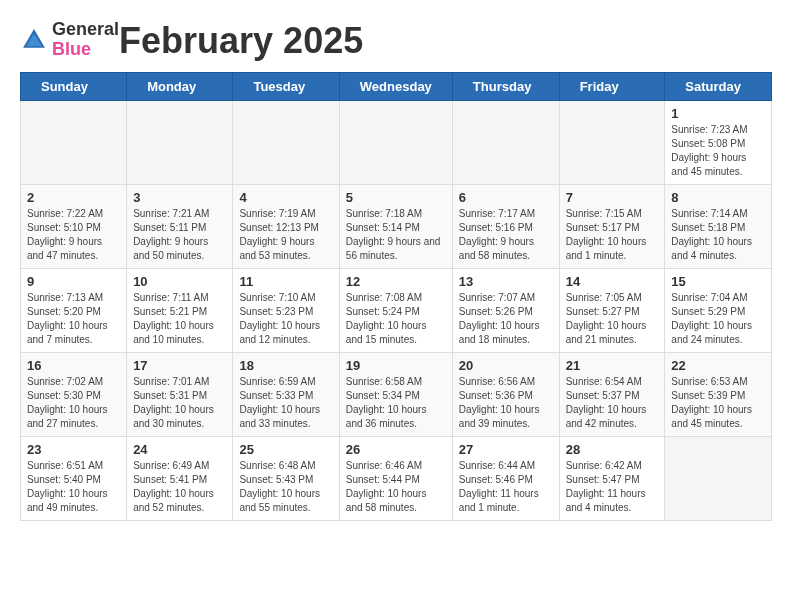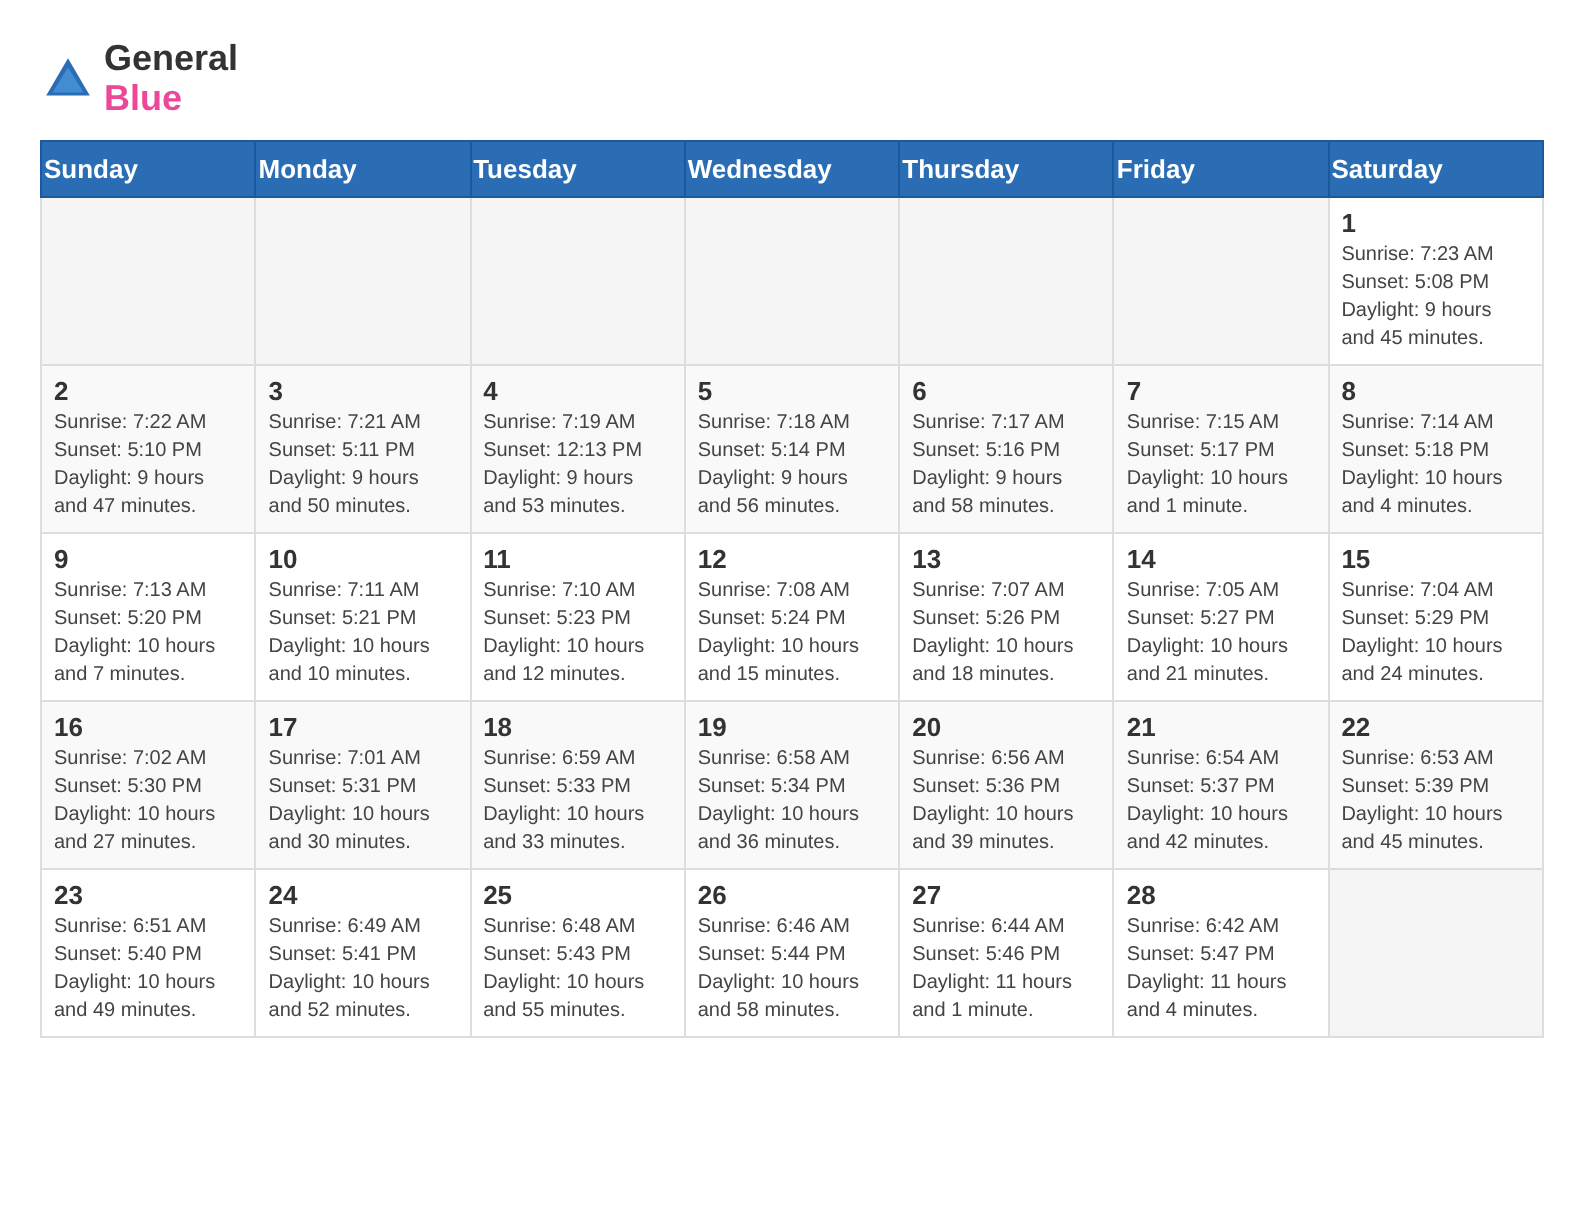--- a/index.html
+++ b/index.html
@@ -5,24 +5,23 @@
     * { box-sizing: border-box; margin: 0; padding: 0; }
     body {
       font-family: Arial, sans-serif;
       background: #fff;
       width: 792px;
       min-height: 612px;
       padding: 20px;
     }
     .header-area {
       display: flex;
-      justify-content: flex-end;
+      justify-content: flex-start;
       align-items: flex-start;
       margin-bottom: 10px;
-      flex-direction: column;
     }
     .logo {
       display: flex;
       align-items: center;
       gap: 4px;
     }
     .logo-text {
       font-size: 18px;
       font-weight: bold;
       line-height: 1.1;
@@ -47,21 +46,21 @@
     }
     .calendar-table {
       width: 100%;
       border-collapse: collapse;
       border: 1px solid #ccc;
     }
     .calendar-table th {
       background-color: #2a6db5;
       color: #fff;
       text-align: left;
-      padding: 6px 1px;
+      padding: 6px 20px;
       font-size: 13px;
       font-weight: bold;
       border: 1px solid #1a5a9a;
     }
     .calendar-table td {
       vertical-align: top;
       border: 1px solid #ddd;
       padding: 5px 6px;
       width: calc(100% / 7);
       min-height: 80px;
@@ -94,20 +93,21 @@
     <svg class="logo-icon" viewBox="0 0 36 36">
       <polygon points="18,4 32,28 4,28" fill="#2a6db5"></polygon>
       <polygon points="18,10 28,26 8,26" fill="#5aabf0" opacity="0.5"></polygon>
     </svg>
     <div class="logo-text">
       <span class="logo-general">General</span><br>
       <span class="logo-blue">Blue</span>
     </div>
   </div>
   <div class="title-area">
+    <div class="calendar-title">February 2025</div>
   </div>
 </div>
 
 <table class="calendar-table">
   <thead>
     <tr>
     <th>Sunday</th>
         <th>Monday</th>
         <th>Tuesday</th>
         <th>Wednesday</th>

